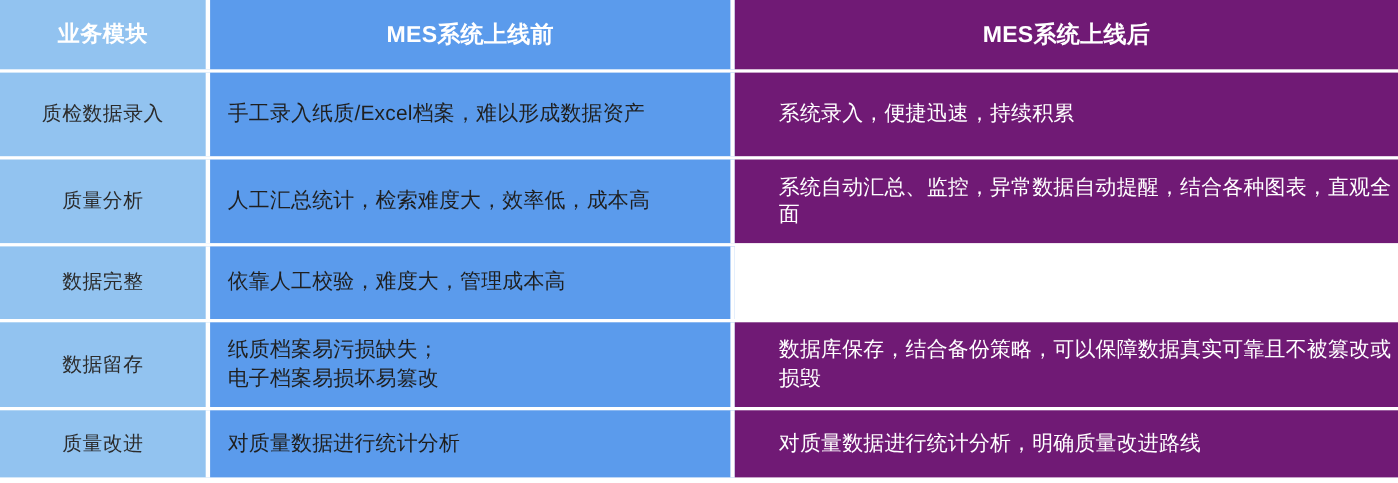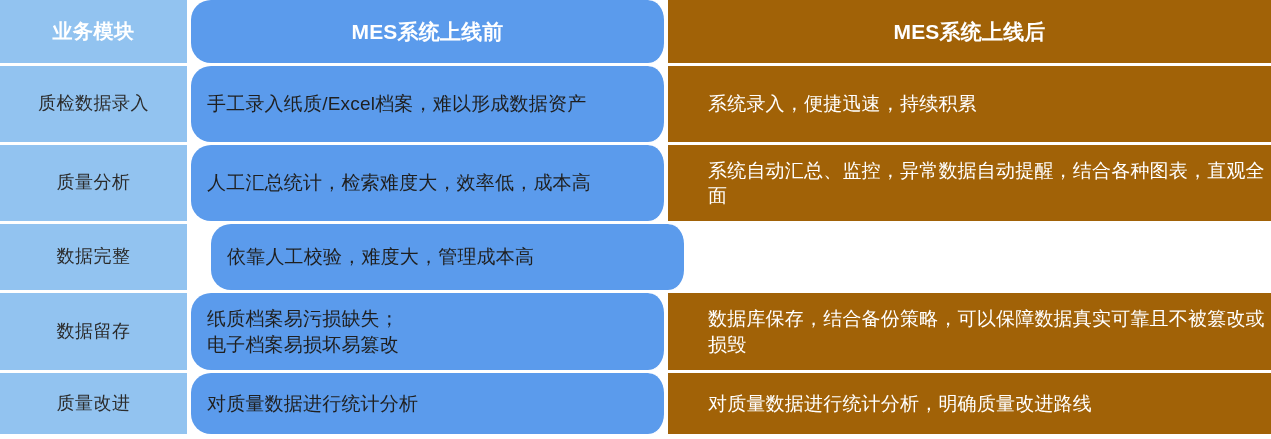--- a/index.html
+++ b/index.html
@@ -40,46 +40,45 @@
     font-size:18px;
     letter-spacing:.5px;
   }
   .c-before{
     width:477px;min-width:477px;
     background:#5b9bec;
     color:#1f1f1f;
     padding-left:16px;
     font-size:19px;
     letter-spacing:.2px;
-    border-radius:20px;
   }
   .c-after{
     flex:1 1 auto;
-    background:#a16207;
+    background:#701a75;
     color:#ffffff;
     padding-left:14px;
     font-size:19px;
     letter-spacing:.2px;
   }
 
   
   .row-header{height:66px;}
   .row-header .c-module{
     font-size:20px;font-weight:bold;color:#ffffff;
   }
   .row-header .c-before,
   .row-header .c-after{
     font-size:21px;font-weight:bold;color:#ffffff;
     justify-content:center;text-align:center;padding-left:0;
   }
 
   
   .h-1{height:79px;}
   .h-2{height:79px;}
-  .h-3{height:69px;gap:20px;}
+  .h-3{height:69px;}
   .h-4{height:80px;}
   .h-5{height:61px;}
 
   .txt{
     display:block;
     line-height:1.33;
     white-space:pre-line;
   }
 </style>
 </head>

